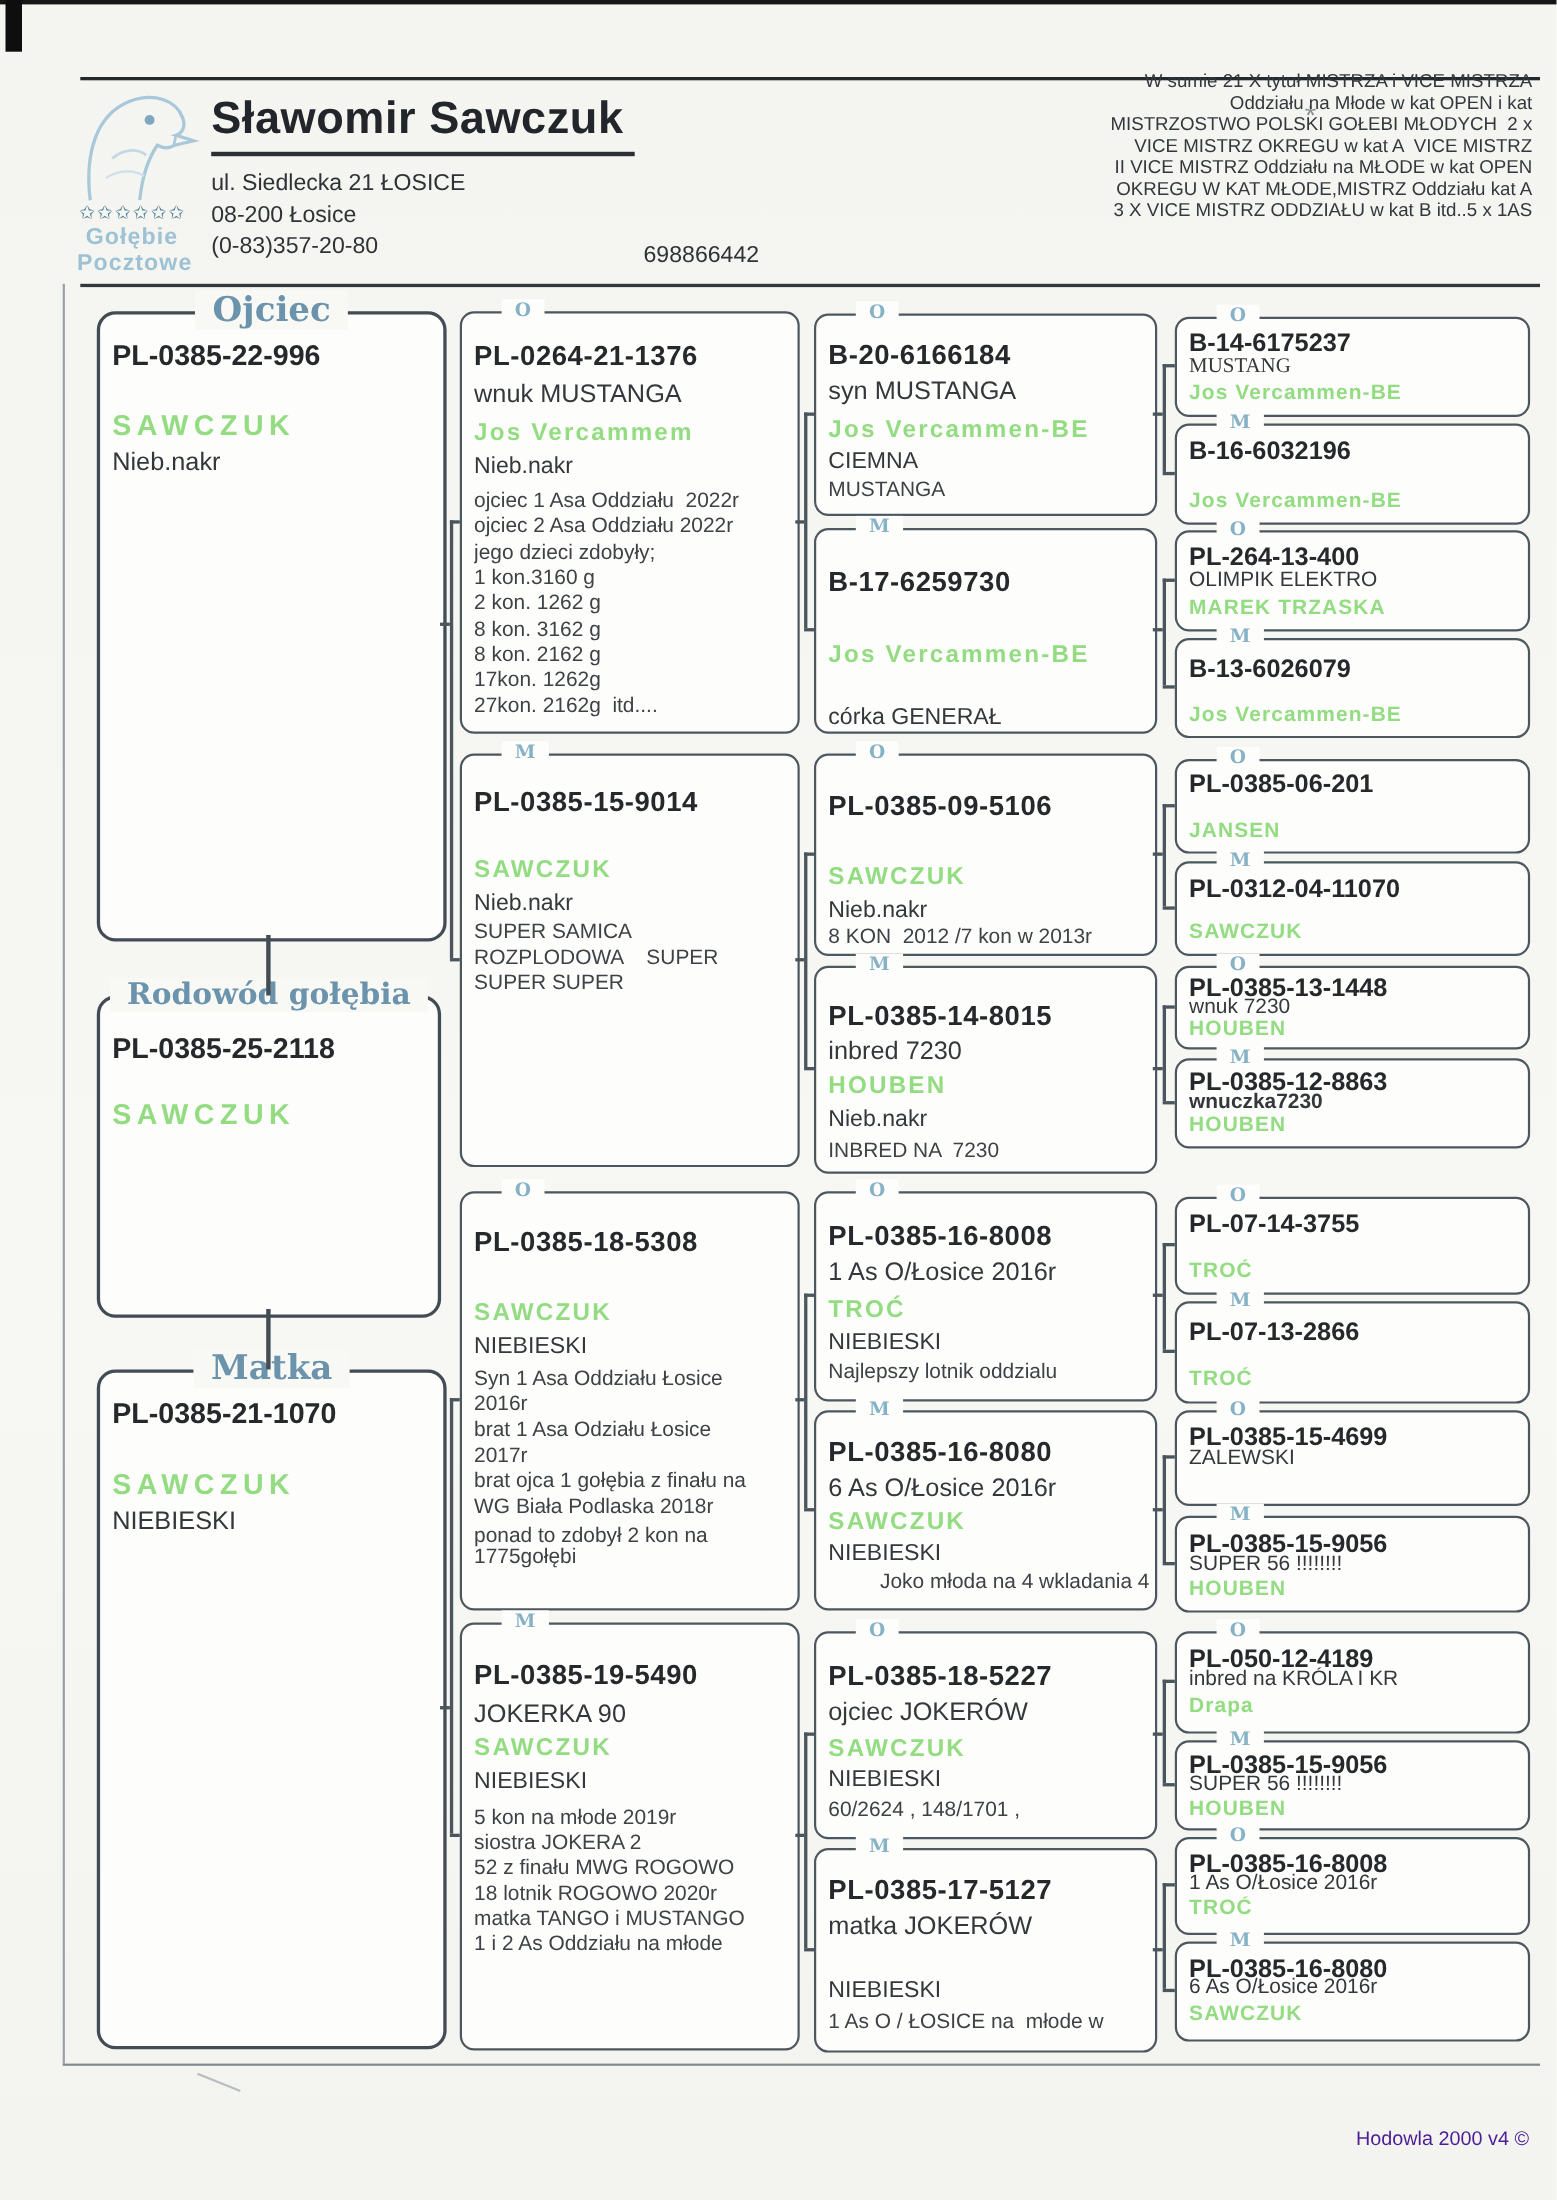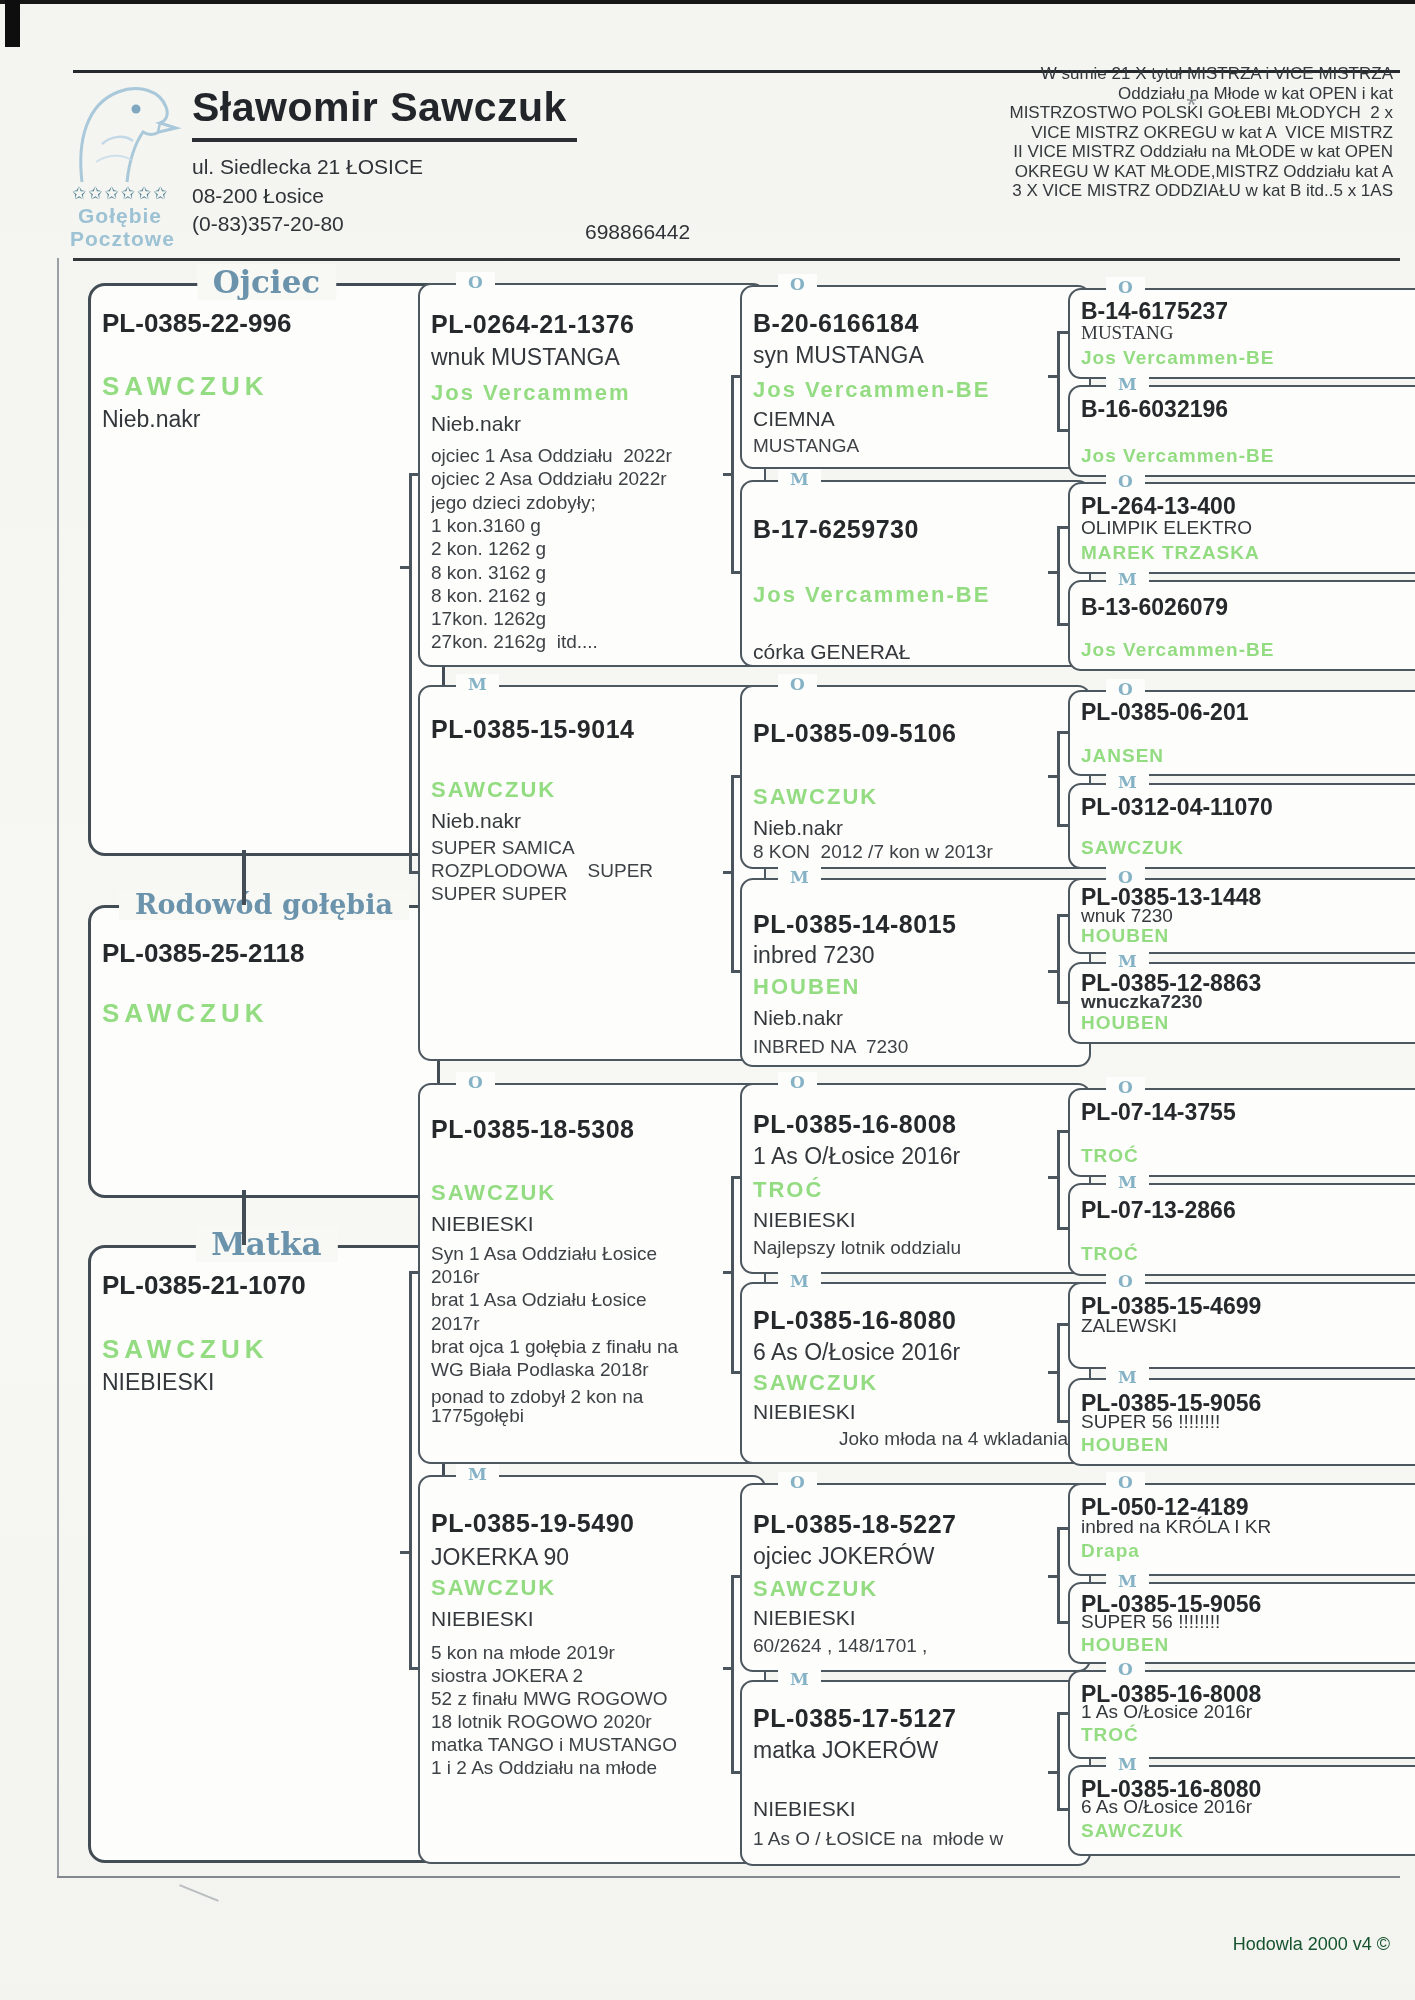--- a/index.html
+++ b/index.html
@@ -18,21 +18,21 @@
   }
   .addr{position:absolute;left:192px;font-size:21px;color:#2f3337;white-space:pre;}
   .mobile{position:absolute;left:585px;top:220px;font-size:21px;color:#2f3337;}
   .achv{position:absolute;top:64px;right:22px;width:720px;text-align:right;}
   .achv div{font-size:17px;line-height:19.5px;color:#33383c;white-space:pre;}
   .logo{position:absolute;left:70px;top:82px;width:130px;height:170px;}
   .logo .stars{position:absolute;left:2px;top:101px;font-size:17px;letter-spacing:2px;color:#4e8195;}
   .logo .lt1{position:absolute;left:8px;top:122px;font-size:21px;font-weight:bold;color:#9cc2d4;letter-spacing:1px;}
   .logo .lt2{position:absolute;left:0px;top:145px;font-size:21px;font-weight:bold;color:#9cc2d4;letter-spacing:1px;}
   
-  .pbox{position:absolute;background:#fdfdfb;border:2px solid #4d575f;border-radius:13px;padding-left:39px;}
+  .pbox{position:absolute;background:#fdfdfb;border:2px solid #4d575f;border-radius:13px;}
   .g1{border-width:3px;border-color:#424c54;border-radius:17px;}
   .bl{position:absolute;left:11px;right:5px;white-space:pre;overflow:hidden;}
   .g1 .ring{font-size:26px;font-weight:bold;color:#26292c;}
   .g1 .owner{font-size:26px;letter-spacing:5px;}
   .g1 .color{font-size:23px;color:#33373b;}
   .g2 .ring,.g3 .ring{font-size:25px;font-weight:bold;color:#26292c;letter-spacing:0.5px;}
   .g2 .name,.g3 .name{font-size:23px;color:#34383c;}
   .g2 .owner,.g3 .owner{font-size:22px;letter-spacing:2px;}
   .g2 .color,.g3 .color{font-size:21px;color:#34383c;}
   .g4 .ring{font-size:23px;font-weight:bold;color:#26292c;}
@@ -44,21 +44,21 @@
     position:absolute;top:-13px;left:36px;background:#fdfdfb;padding:0 12px;
     font-family:"DejaVu Serif",serif;font-weight:bold;font-size:17px;color:#86b2c6;
   }
   .biglabel{
     position:absolute;top:-22px;left:50%;transform:translateX(-50%);
     background:#f8f8f4;padding:0 16px;white-space:nowrap;
     font-family:"DejaVu Serif",serif;font-weight:bold;font-size:31px;color:#6b93ac;
   }
   .lbsm{font-size:27px;top:-19px;}
   .conn{position:absolute;}
-  .footer{position:absolute;right:25px;top:1934px;font-size:18px;color:#14532d;}
+  .footer{position:absolute;right:25px;top:1934px;font-size:18px;color:#4c1d95;}
   
   .art{position:absolute;}
 </style>
 </head>
 <body>
 
 <div class="page">
 
   <div class="art" style="left:0;top:0;width:1415px;height:4px;background:#161616;"></div>
   <div class="art" style="left:5px;top:0;width:15px;height:47px;background:#0e0e0e;"></div>

